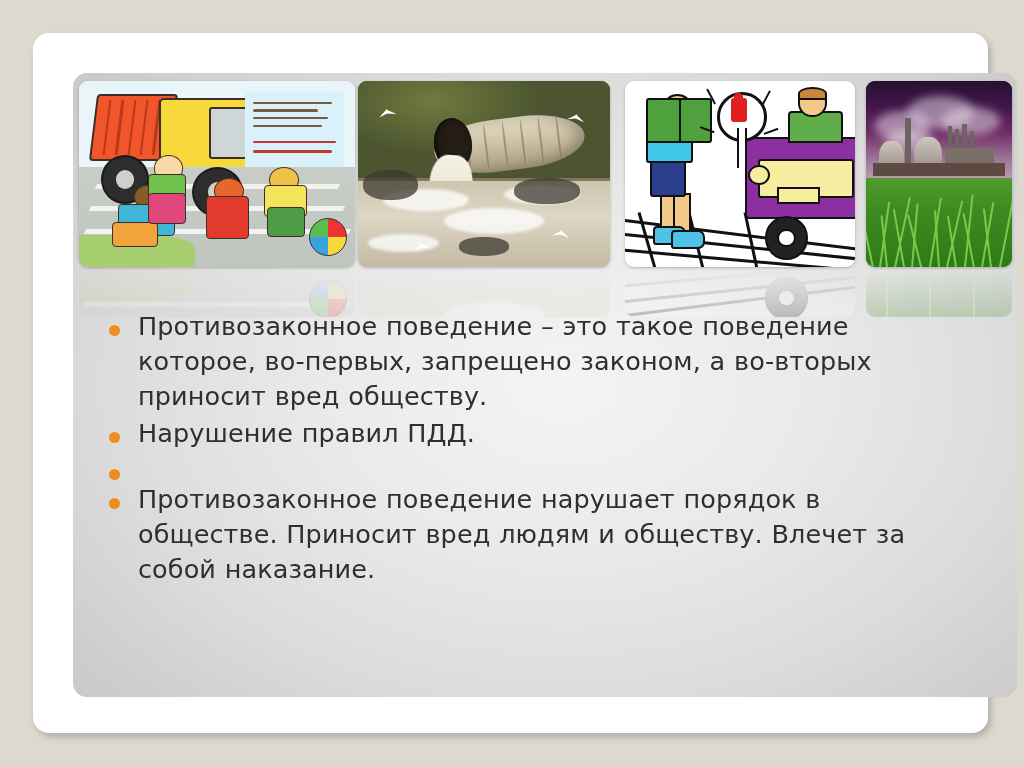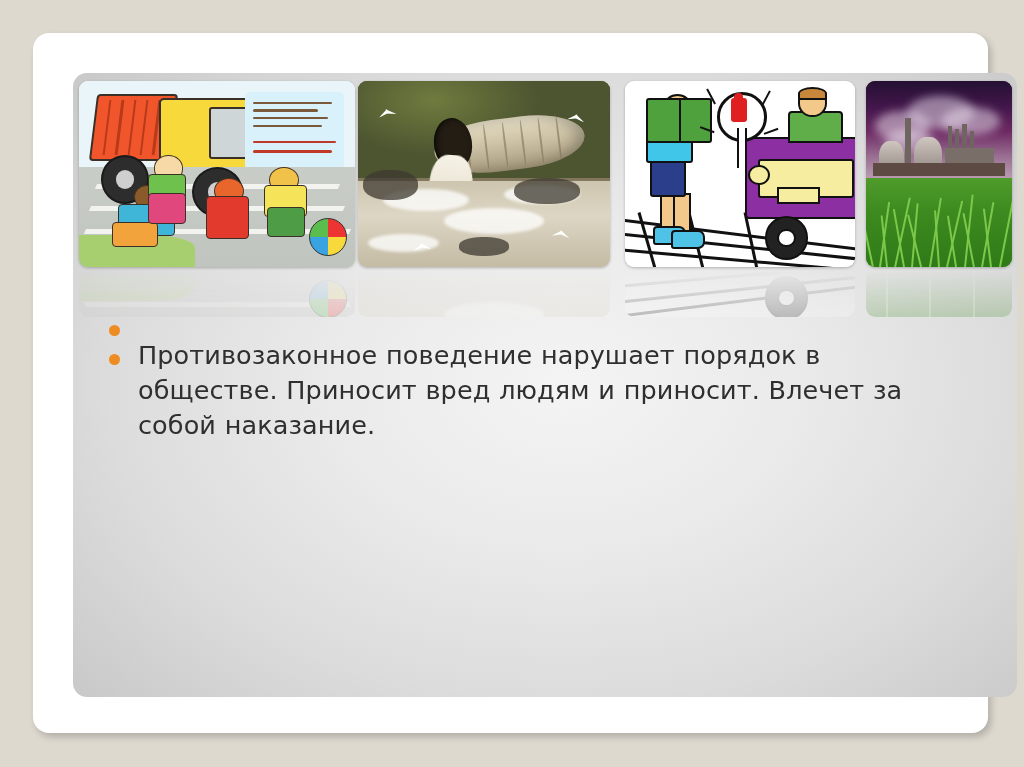--- a/index.html
+++ b/index.html
@@ -334,22 +334,30 @@
               <span class="bl" style="left:43%;height:78%"></span>
               <span class="bl" style="left:73%;height:62%"></span>
             </div>
           </div>
         </div>
       </div>
 
       <div class="body">
         <div class="bullet-row">
           <span class="dot"></span>
+          <span class="btxt">Противозаконное поведение – это такое поведение которое, во-первых, запрещено законом, а во-вторых приносит вред обществу.</span>
         </div>
         <div class="bullet-row">
           <span class="dot"></span>
-          <span class="btxt">Противозаконное поведение нарушает порядок в обществе. Приносит вред людям и приносит. Влечет за собой наказание.</span>
+          <span class="btxt">Нарушение правил ПДД.</span>
+        </div>
+        <div class="bullet-row">
+          <span class="dot"></span>
+        </div>
+        <div class="bullet-row">
+          <span class="dot"></span>
+          <span class="btxt">Противозаконное поведение нарушает порядок в обществе. Приносит вред людям и обществу. Влечет за собой наказание.</span>
         </div>
       </div>
 
     </div>
   </div>
 </div>
 
 </body></html>

